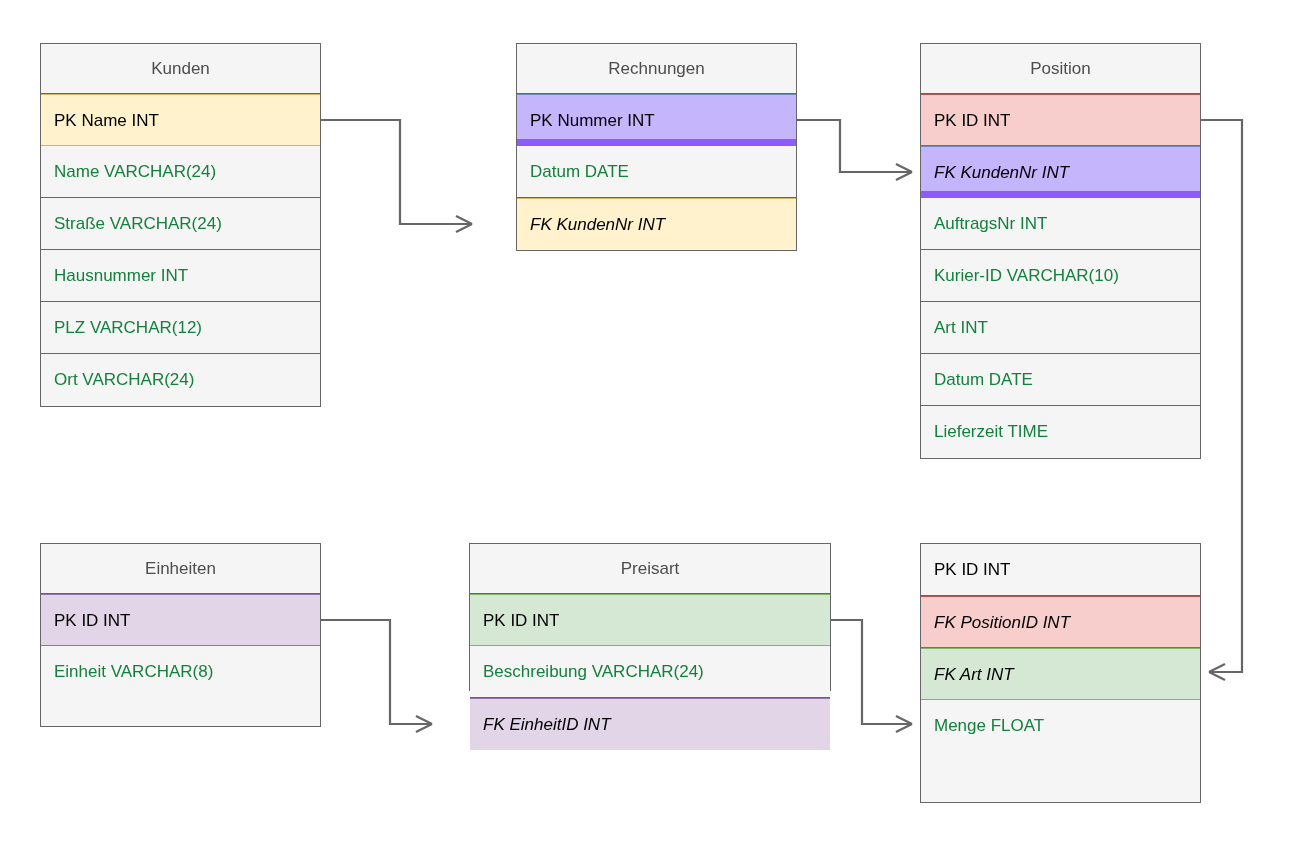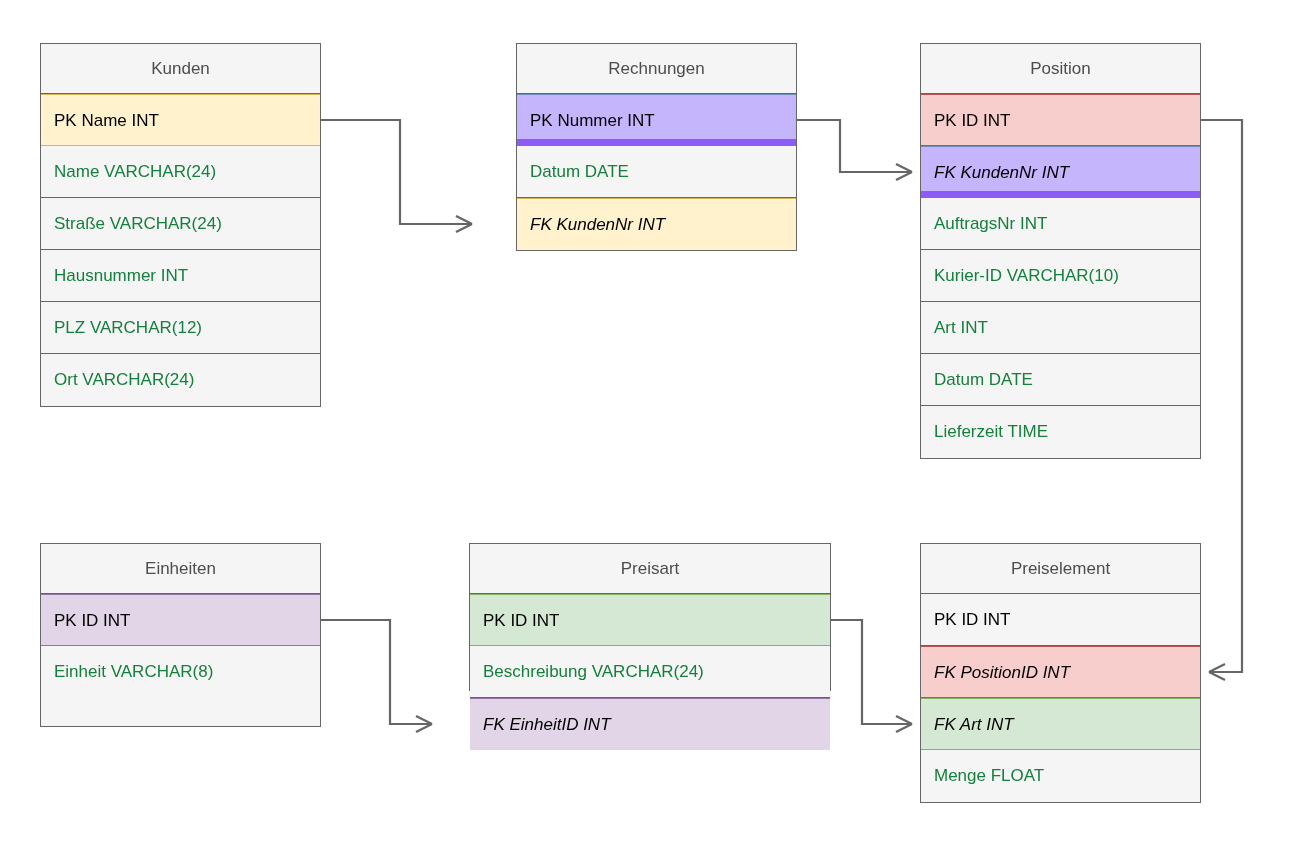--- a/index.html
+++ b/index.html
@@ -123,19 +123,18 @@
       <div class="ent-row pk fill-purple">PK ID INT</div>
       <div class="ent-row fill-none last">Einheit VARCHAR(8)</div>
     </div>
     <div class="entity" style="left: 440px; top: 543px; width: 362px; height: 148px; margin-left: 29px;">
       <div class="ent-header">Preisart</div>
       <div class="ent-row pk fill-green">PK ID INT</div>
       <div class="ent-row fill-none">Beschreibung VARCHAR(24)</div>
       <div class="ent-row fk fill-purple last">FK EinheitID INT</div>
     </div>
     <div class="entity" style="left: 920px; top: 543px; width: 281px; height: 260px;">
-      <div class="ent-header">Preiselement</div>
       <div class="ent-row pk fill-none">PK ID INT</div>
       <div class="ent-row fk fill-red">FK PositionID INT</div>
       <div class="ent-row fk fill-green">FK Art INT</div>
       <div class="ent-row fill-none last">Menge FLOAT</div>
     </div>
   </div>
 
 </body></html>

